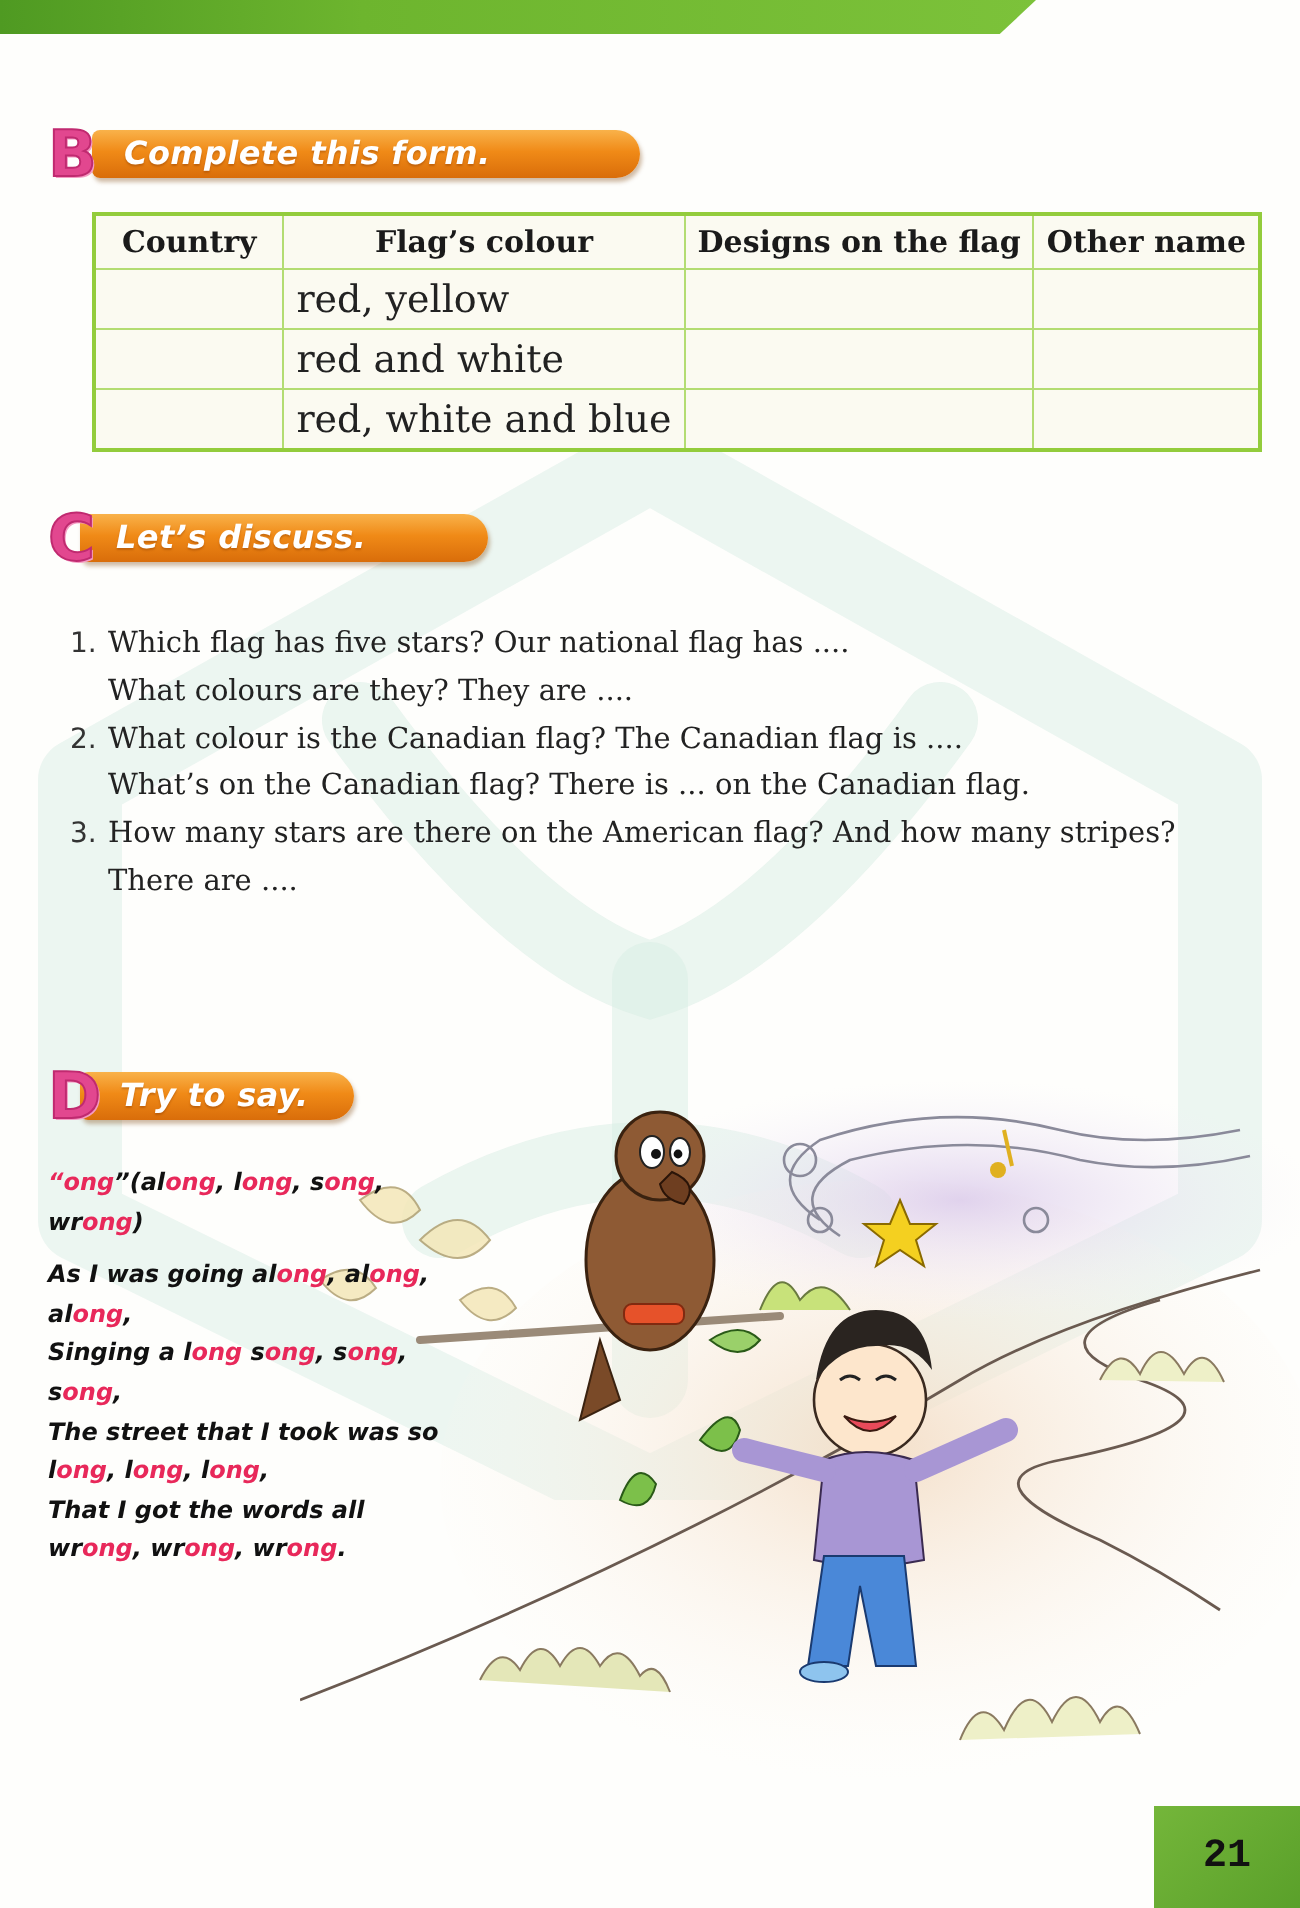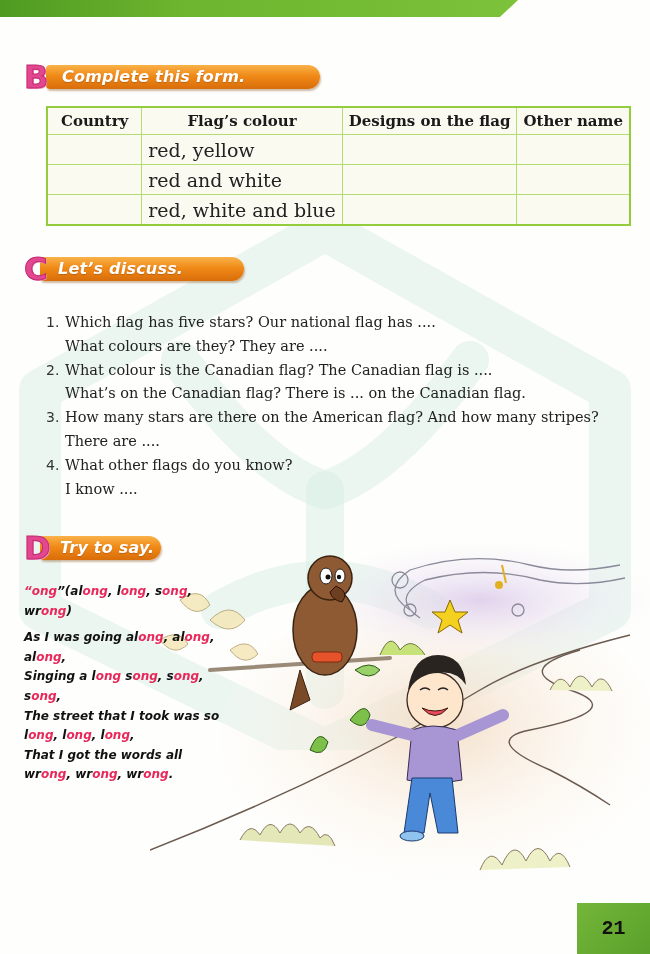--- a/index.html
+++ b/index.html
@@ -58,21 +58,21 @@
     height: 29px;
     white-space: nowrap;
   }
   .form-table th {
     font-weight: bold; font-size: 15px; text-align: center; height: 26px;
     color: #1a1a1a;
   }
   .form-table td { font-size: 19px; color: #222; }
   
   .discuss {
-    position: absolute; left: 46px; top: 311px; width: 560px;
+    position: absolute; left: 35px; top: 311px; width: 560px;
     font-size: 14.5px; line-height: 23.8px; color: #222;
   }
   .q-line { white-space: nowrap; }
   .q-num {
     display: inline-block; width: 19px;
     font-family: "DejaVu Sans", "Liberation Sans", sans-serif;
     font-size: 14px; color: #333;
   }
   .q-indent { display: inline-block; width: 19px; }
   
@@ -175,28 +175,24 @@
     <div class="q-line"><span class="q-indent"></span><span>What colours are they?  They are ....</span></div>
   </div>
   <div>
     <div class="q-line"><span class="q-num">2.</span><span>What colour is the Canadian flag? The Canadian flag is ....</span></div>
     <div class="q-line"><span class="q-indent"></span><span>What’s on the Canadian flag? There is ... on the Canadian flag.</span></div>
   </div>
   <div>
     <div class="q-line"><span class="q-num">3.</span><span>How many stars are there on the American flag? And how many stripes?</span></div>
     <div class="q-line"><span class="q-indent"></span><span>There are ....</span></div>
   </div>
-  <div>
-    <div class="q-line"><span class="q-num">4.</span><span>What other flags do you know?</span></div>
-    <div class="q-line"><span class="q-indent"></span><span>I know ....</span></div>
-  </div>
 </div>
 
 <div class="sec-head" style="left:24px; top:533px; width:160px;">
-  <div class="sec-pill" style="left:16px; width:121px;">
+  <div class="sec-pill" style="left:16px; width:137px;">
     <span class="sec-title" style="left:20px;">Try to say.</span>
   </div>
   <span class="sec-letter">D</span>
 </div>
 
 <svg class="illustration" viewBox="0 0 500 360">
   <defs>
     <radialGradient id="glow" cx="0.5" cy="0.45" r="0.55">
       <stop offset="0" stop-color="#f3dcc4" stop-opacity="0.9"></stop>
       <stop offset="1" stop-color="#fdf8f2" stop-opacity="0"></stop>

